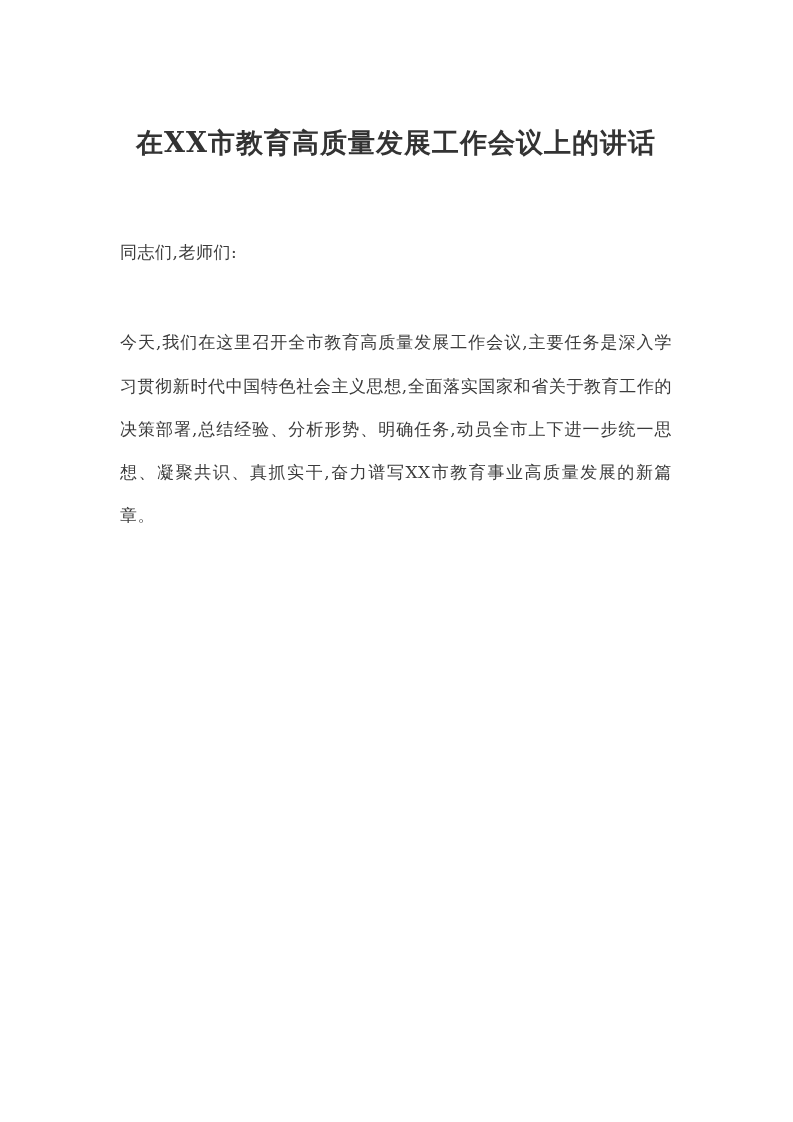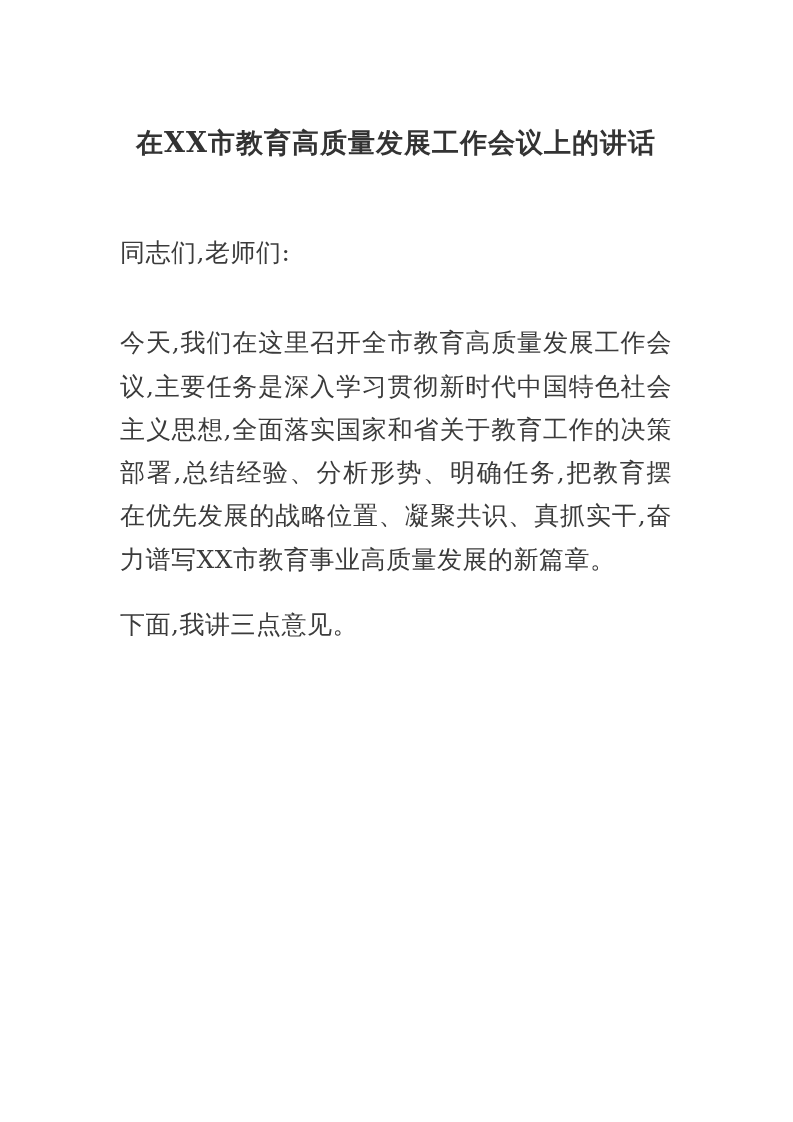--- a/index.html
+++ b/index.html
@@ -27,39 +27,38 @@
     margin: 121px 0 0 0;
     font-size: 27px;
     font-weight: bold;
     line-height: 43px;
     text-align: center;
     letter-spacing: 1px;
     color: #333333;
   }
   .para {
     margin: 0;
-    font-size: 25px;
+    font-size: 17px;
     line-height: 43.3px;
     letter-spacing: 0.5px;
     text-align: justify;
     text-justify: inter-character;
     word-break: break-all;
   }
   .salutation { margin-top: 67px; }
   .para-1 { margin-top: 47px; }
   .para-2 { margin-top: 36px; }
   .para-3 { margin-top: 22px; }
 </style>
 </head>
 <body>
 
 <div class="page">
   <div class="content">
     <h1 class="doc-title">在XX市教育高质量发展工作会议上的讲话</h1>
 
     <p class="para salutation">同志们,老师们:</p>
 
-    <p class="para para-1">今天,我们在这里召开全市教育高质量发展工作会议,主要任务是深入学习贯彻新时代中国特色社会主义思想,全面落实国家和省关于教育工作的决策部署,总结经验、分析形势、明确任务,把教育摆在优先发展的战略位置、凝聚共识、真抓实干,奋力谱写XX市教育事业高质量发展的新篇章。</p>
+    <p class="para para-1">今天,我们在这里召开全市教育高质量发展工作会议,主要任务是深入学习贯彻新时代中国特色社会主义思想,全面落实国家和省关于教育工作的决策部署,总结经验、分析形势、明确任务,动员全市上下进一步统一思想、凝聚共识、真抓实干,奋力谱写XX市教育事业高质量发展的新篇章。</p>
 
 
-    <p class="para para-3">下面,我讲三点意见。</p>
   </div>
 </div>
 
 </body></html>

